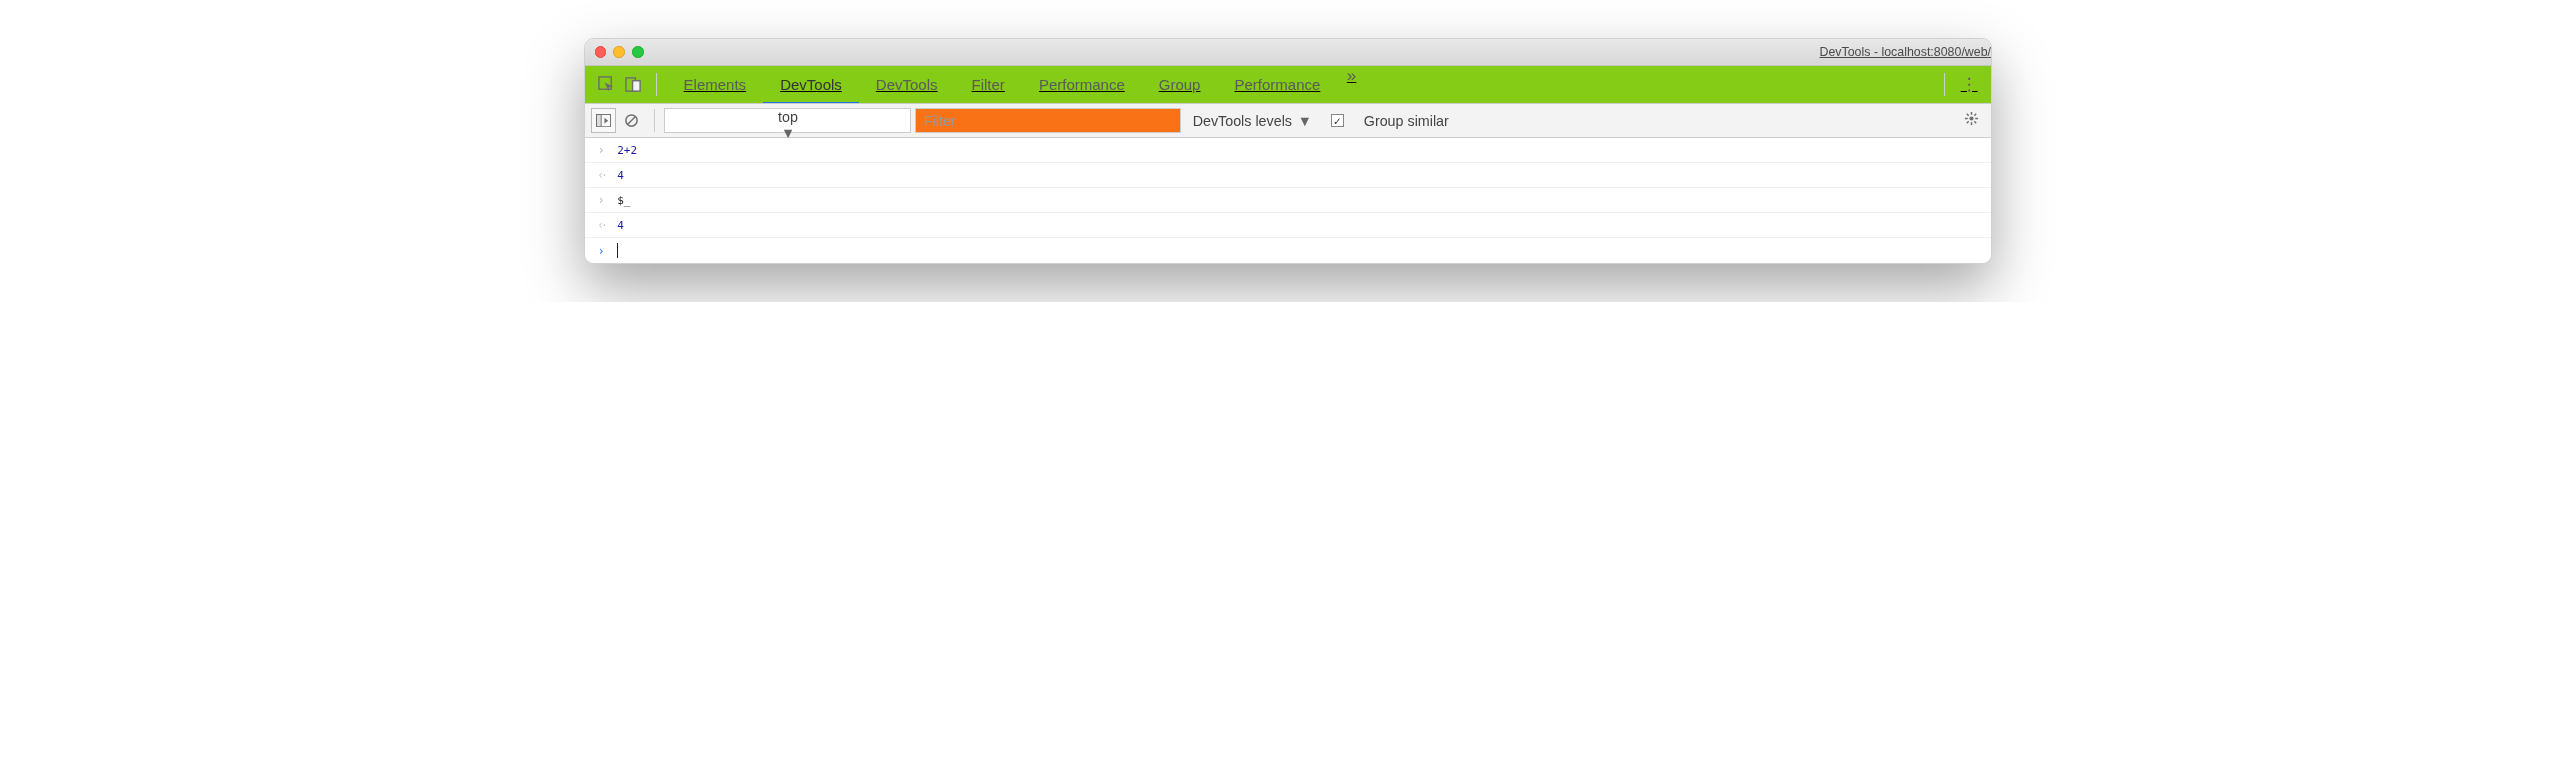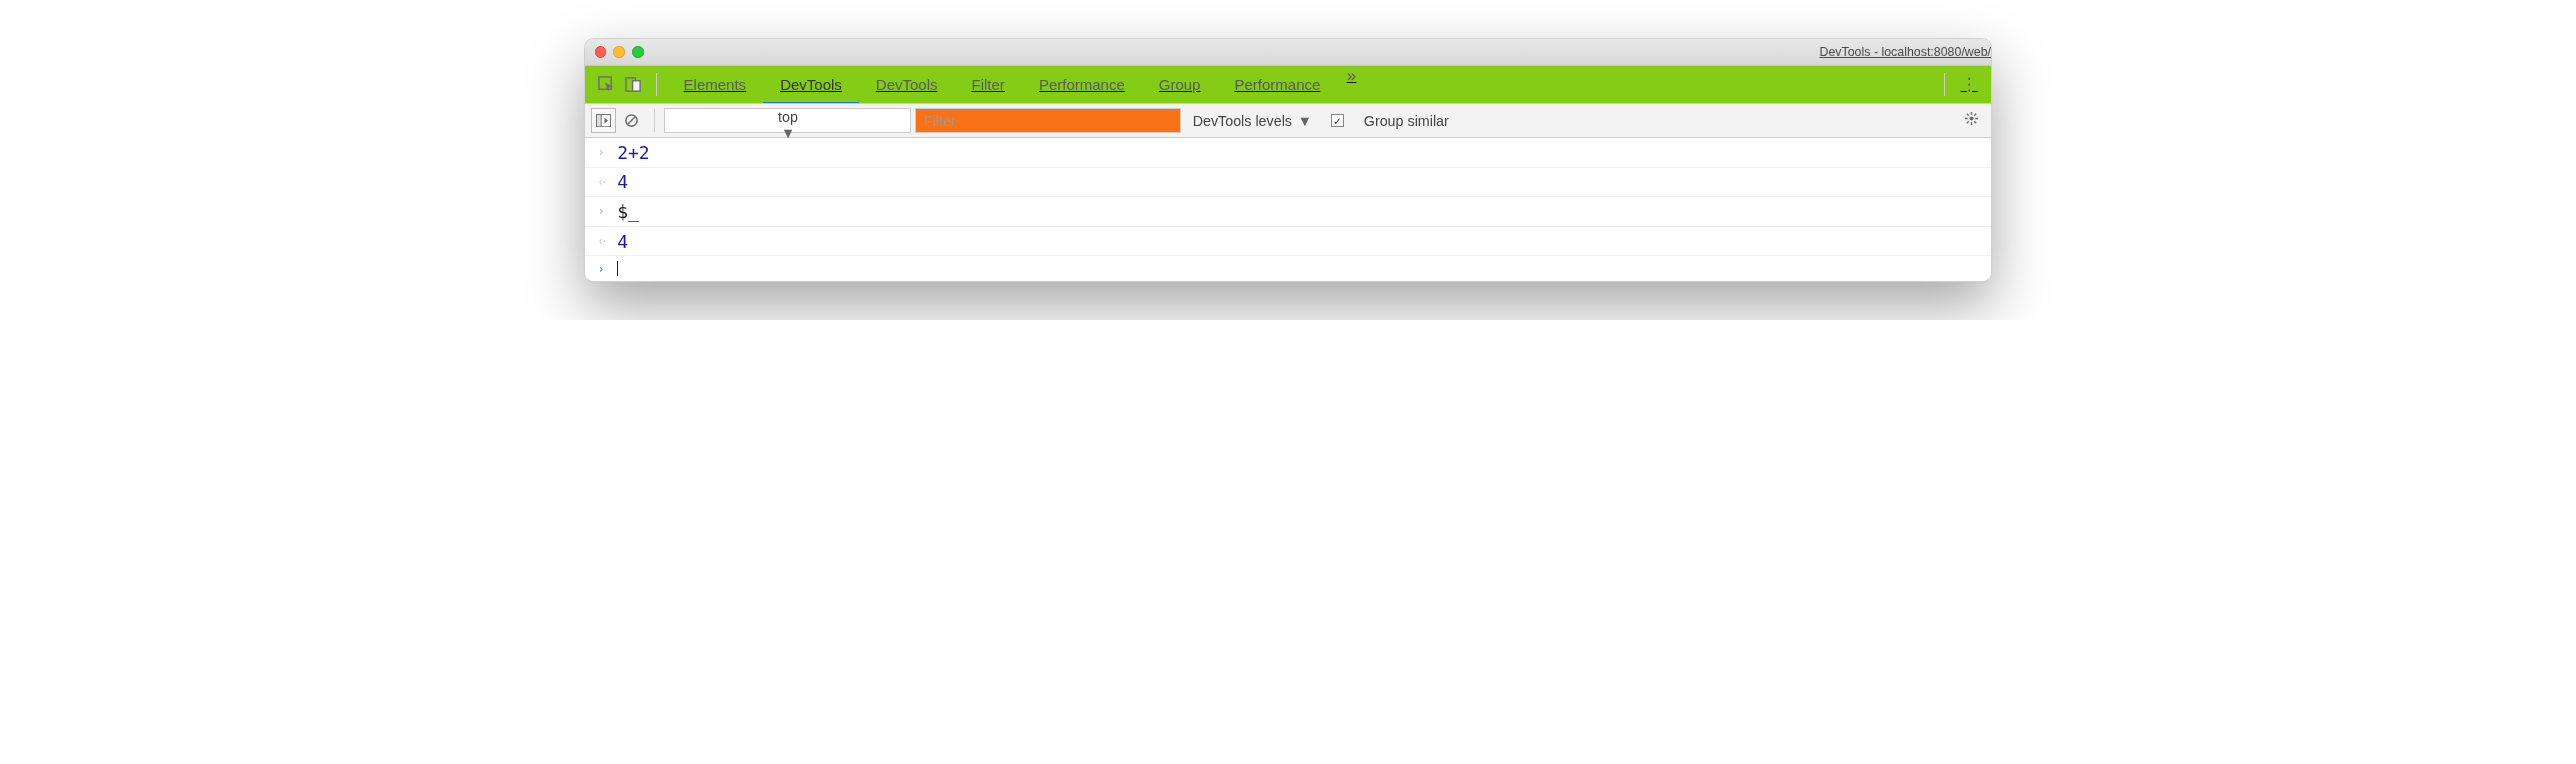--- a/index.html
+++ b/index.html
@@ -148,21 +148,21 @@
     font-size:10.5px; color:#333;
     background:#fff;
   }
   .checkbox.checked::after{ content:"✓"; }
   .label { font-size:14.3px; color:#444;margin-left:14px; }
   .gear { margin-left:auto; width:27px; text-align:center; color:#6e6e6e; cursor:pointer; font-size:16px;}
   
   .console-body {
     background:#fff;
     font-family: Menlo, Consolas, monospace;
-    font-size: 18px;
+    font-size: 11px;
   }
   .row {
     display:flex;
     align-items:center;
     padding: 3.8px 7.6px;
     border-bottom: 1px solid #f0f0f0;
     min-height: 25px;
   }
   .row:last-child { border-bottom:none; }
   .gutter {

